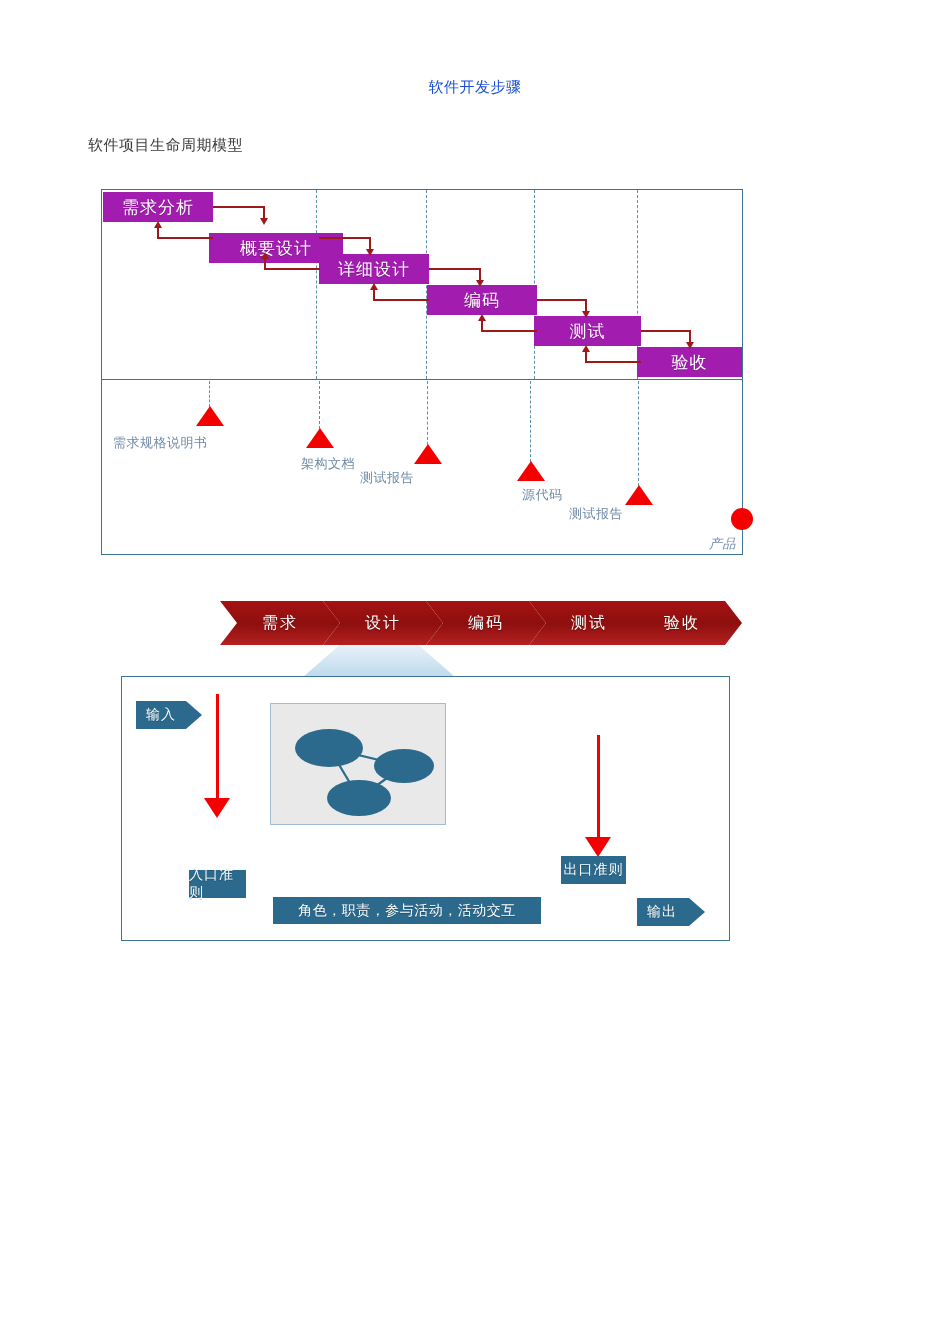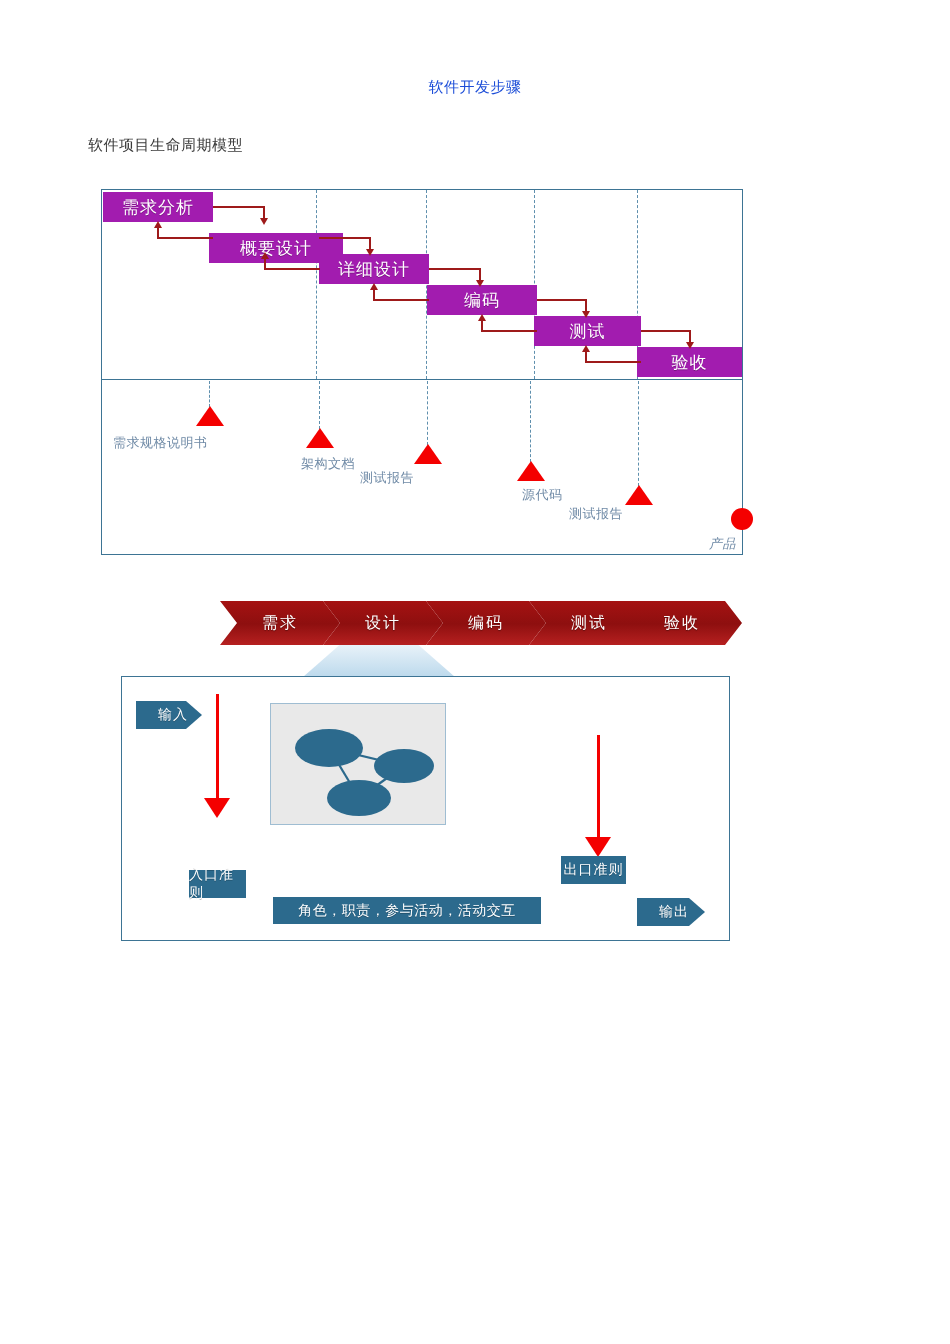--- a/index.html
+++ b/index.html
@@ -82,21 +82,21 @@
 
   
   .dt-panel{
     position:absolute;left:121px;top:676px;width:609px;height:265px;
     border:1.8px solid #3d7494;box-sizing:border-box;background:#fff;
   }
   .pent{
     position:absolute;height:28px;background:#2c6a8d;color:#fff;
     font-size:14px;letter-spacing:1px;
     display:flex;align-items:center;justify-content:flex-start;
-    padding-left:22px;box-sizing:border-box;
+    padding-left:10px;box-sizing:border-box;
     clip-path:polygon(0 0, calc(100% - 16px) 0, 100% 50%, calc(100% - 16px) 100%, 0 100%);
     text-shadow:0 1px 0 rgba(0,0,0,.25);
   }
   .rlabel{
     position:absolute;height:28px;background:#2c6a8d;color:#fff;
     font-size:14px;letter-spacing:1px;
     display:flex;align-items:center;justify-content:center;
     text-shadow:0 1px 0 rgba(0,0,0,.25);
   }
   .rline{position:absolute;width:2.5px;background:#f40000;}

